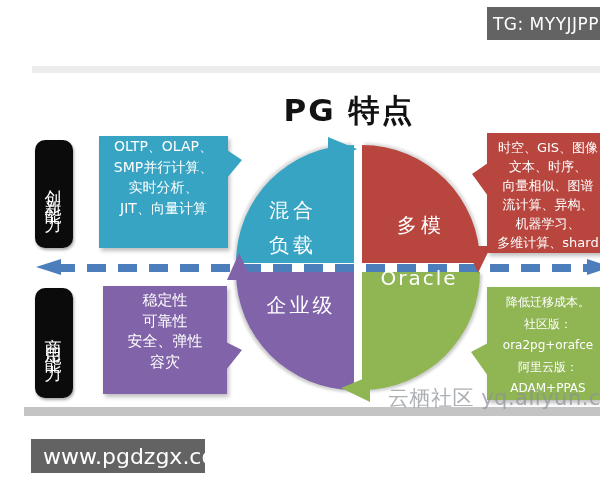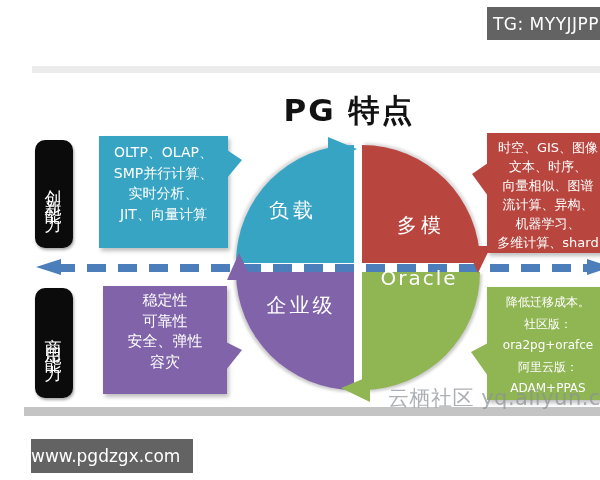--- a/index.html
+++ b/index.html
@@ -2,21 +2,21 @@
 <html style="--teal: #38a4c3; --red: #b8463f; --purple: #8063a9; --green: #90b553; --axis_blue: #4d7ebc; --label_black: #0b0b0b; --badge_gray: #636363;"><head>
 <meta charset="utf-8">
 <style>
   html,body{margin:0;padding:0;background:#fff;}
   body{font-family:"DejaVu Sans","Liberation Sans",sans-serif;}
   #stage{position:relative;width:600px;height:480px;background:#fff;overflow:hidden;margin-left:24px;}
 
   
   .badge{position:absolute;background:var(--badge_gray);color:#fff;display:flex;align-items:center;}
   #tg-badge{left:463px;top:7px;width:118px;height:33px;justify-content:center;font-size:17px;letter-spacing:.5px;}
-  #site-badge{left:7px;top:439px;width:162px;height:34px;font-size:17px;}
+  #site-badge{left:7px;top:439px;width:162px;height:34px;padding-left:12px;font-size:22px;}
 
   
   .band{position:absolute;left:0;width:600px;}
   #band-top{top:66px;height:7px;left:8px;width:592px;background:#ececec;}
   #band-bottom{top:407px;height:9px;background:#c4c4c4;}
 
   
   #title{position:absolute;top:90px;left:60px;right:10px;text-align:center;
          font-size:31px;font-weight:bold;color:#121212;letter-spacing:2px;}
 
@@ -26,21 +26,21 @@
               writing-mode:vertical-rl;text-orientation:upright;font-size:17px;letter-spacing:9px;
               box-shadow:1px 2px 3px rgba(0,0,0,.35);}
   #axis-label-innovation{top:140px;height:108px;}
   #axis-label-commercial{top:288px;height:110px;}
 
   
   .callout{position:absolute;color:#fff;text-align:center;z-index:4;
            box-shadow:2px 3px 4px rgba(0,0,0,.25);}
   .callout .line{white-space:nowrap;}
   #callout-innovation{left:75px;top:136px;width:129px;height:112px;background:var(--teal);
-      font-size:14px;line-height:20.5px;padding-top:6px;box-sizing:border-box;}
+      font-size:14px;line-height:20.5px;padding-top:0;box-sizing:border-box;}
   #callout-multimodel{left:463px;top:133px;width:122px;height:120px;background:var(--red);
       font-size:13px;line-height:19px;padding-top:5px;box-sizing:border-box;}
   #callout-commercial{left:79px;top:286px;width:124px;height:108px;background:var(--purple);
       font-size:15px;line-height:20.5px;padding-top:4px;box-sizing:border-box;}
   #callout-oracle{left:463px;top:287px;width:122px;height:113px;background:var(--green);
       font-size:12px;line-height:21.5px;padding-top:5px;box-sizing:border-box;}
 
   .pointer{position:absolute;width:0;height:0;z-index:4;}
   #ptr-innovation{left:203px;top:150px;border-left:15px solid var(--teal);
       border-top:10px solid transparent;border-bottom:18px solid transparent;}
@@ -116,20 +116,21 @@
   <div id="q-multi" class="quadrant"></div>
   <div id="q-enterprise" class="quadrant"></div>
   <div id="q-oracle" class="quadrant"></div>
 
   <div id="arrow-mixed" class="cycle-arrow"></div>
   <div id="arrow-multi" class="cycle-arrow"></div>
   <div id="arrow-enterprise" class="cycle-arrow"></div>
   <div id="arrow-oracle" class="cycle-arrow"></div>
 
   <div id="lbl-mixed" class="q-label">
+    <div>混合</div>
     <div>负载</div>
   </div>
   <div id="lbl-multi" class="q-label">多模</div>
   <div id="lbl-enterprise" class="q-label">企业级</div>
   <div id="lbl-oracle" class="q-label">
     <div>Oracle</div>
   </div>
 
   <div id="callout-innovation" class="callout">
     <div class="line">OLTP、OLAP、</div>

